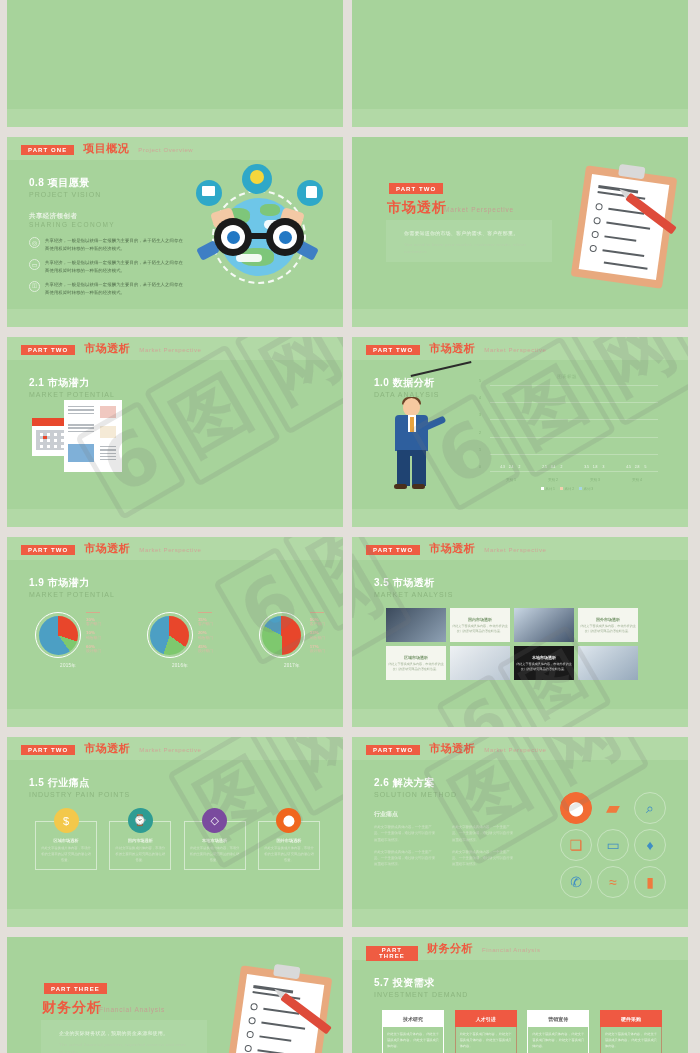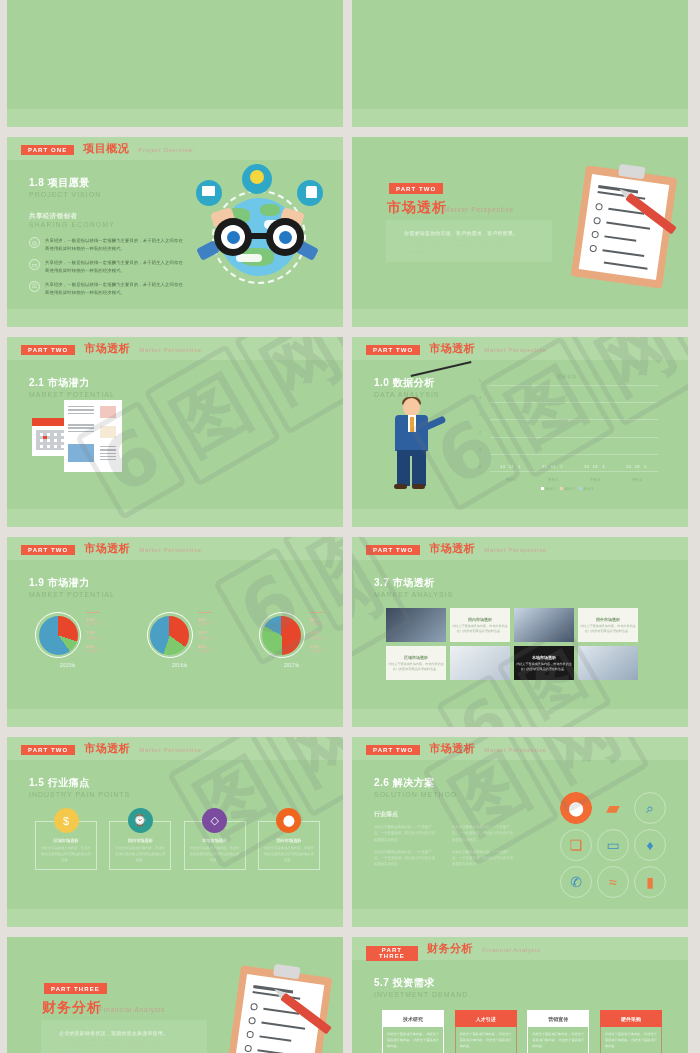--- a/index.html
+++ b/index.html
@@ -206,21 +206,21 @@
   <div class="slide">
     <div class="hdr">
       <div class="hdr-inner">
         <span class="tag">PART ONE</span>
         <span class="hdr-cn">项目概况</span>
         <span class="hdr-en">Project Overview</span>
       </div>
     </div>
     <div class="body">
       <div class="title-block">
-        <div class="ttl-cn">1.8 项目愿景</div>
+        <div class="ttl-cn">0.8 项目愿景</div>
         <div class="ttl-en">PROJECT VISION</div>
       </div>
       <div style="position:absolute;left:22px;top:52px;">
         <div class="sub-cn">共享经济领创者</div>
         <div class="sub-en">SHARING ECONOMY</div>
         <div class="bullet-row">
           <div class="bullet-ico">◎</div>
           <div class="bullet-tx">共享经济，一般是指以获得一定报酬为主要目的，基于陌生人之间存在商使用权暂时转移的一种新的经济模式。</div>
         </div>
         <div class="bullet-row">
@@ -501,21 +501,21 @@
   <div class="slide">
     <div class="hdr">
       <div class="hdr-inner">
         <span class="tag">PART TWO</span>
         <span class="hdr-cn">市场透析</span>
         <span class="hdr-en">Market Perspective</span>
       </div>
     </div>
     <div class="body">
       <div class="title-block">
-        <div class="ttl-cn">3.7 市场透析</div>
+        <div class="ttl-cn">3.5 市场透析</div>
         <div class="ttl-en">MARKET ANALYSIS</div>
       </div>
       <div class="mosaic">
         <div class="cell ph1"></div>
         <div class="cell txt">
           <div class="ct">国内市场透析</div>
           <div class="cb">此处文字替换成具体内容，市场分析的主要目的是研究商品的潜在销售量。</div>
         </div>
         <div class="cell ph2"></div>
         <div class="cell txt">

